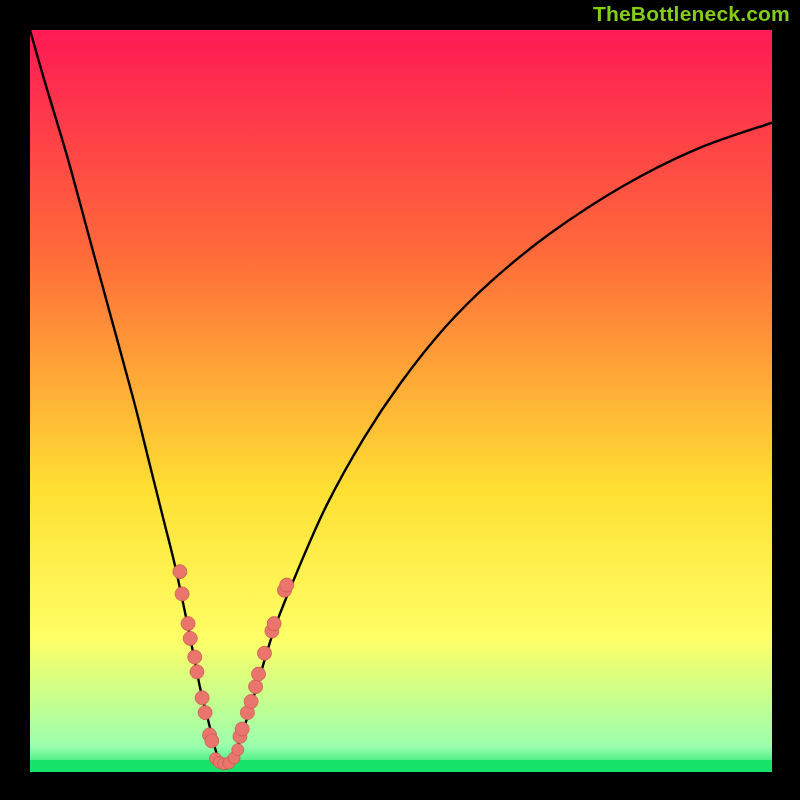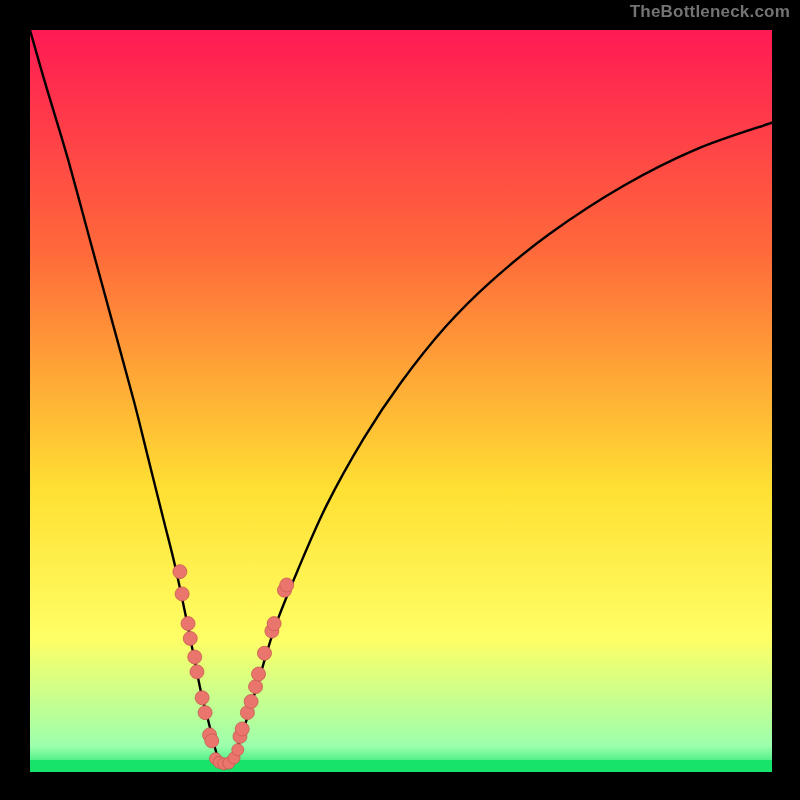--- a/index.html
+++ b/index.html
@@ -13,22 +13,22 @@
   }
   .stage {
     position: relative;
     width: 800px;
     height: 800px;
   }
   .watermark {
     position: absolute;
     top: 2px;
     right: 10px;
-    color: #737373;
-    font-size: 17px;
+    color: #84cc16;
+    font-size: 21px;
     font-weight: 600;
     letter-spacing: 0.2px;
     user-select: none;
   }
   .plot-frame {
     position: absolute;
     left: 30px;
     top: 30px;
     width: 742px;
     height: 742px;

